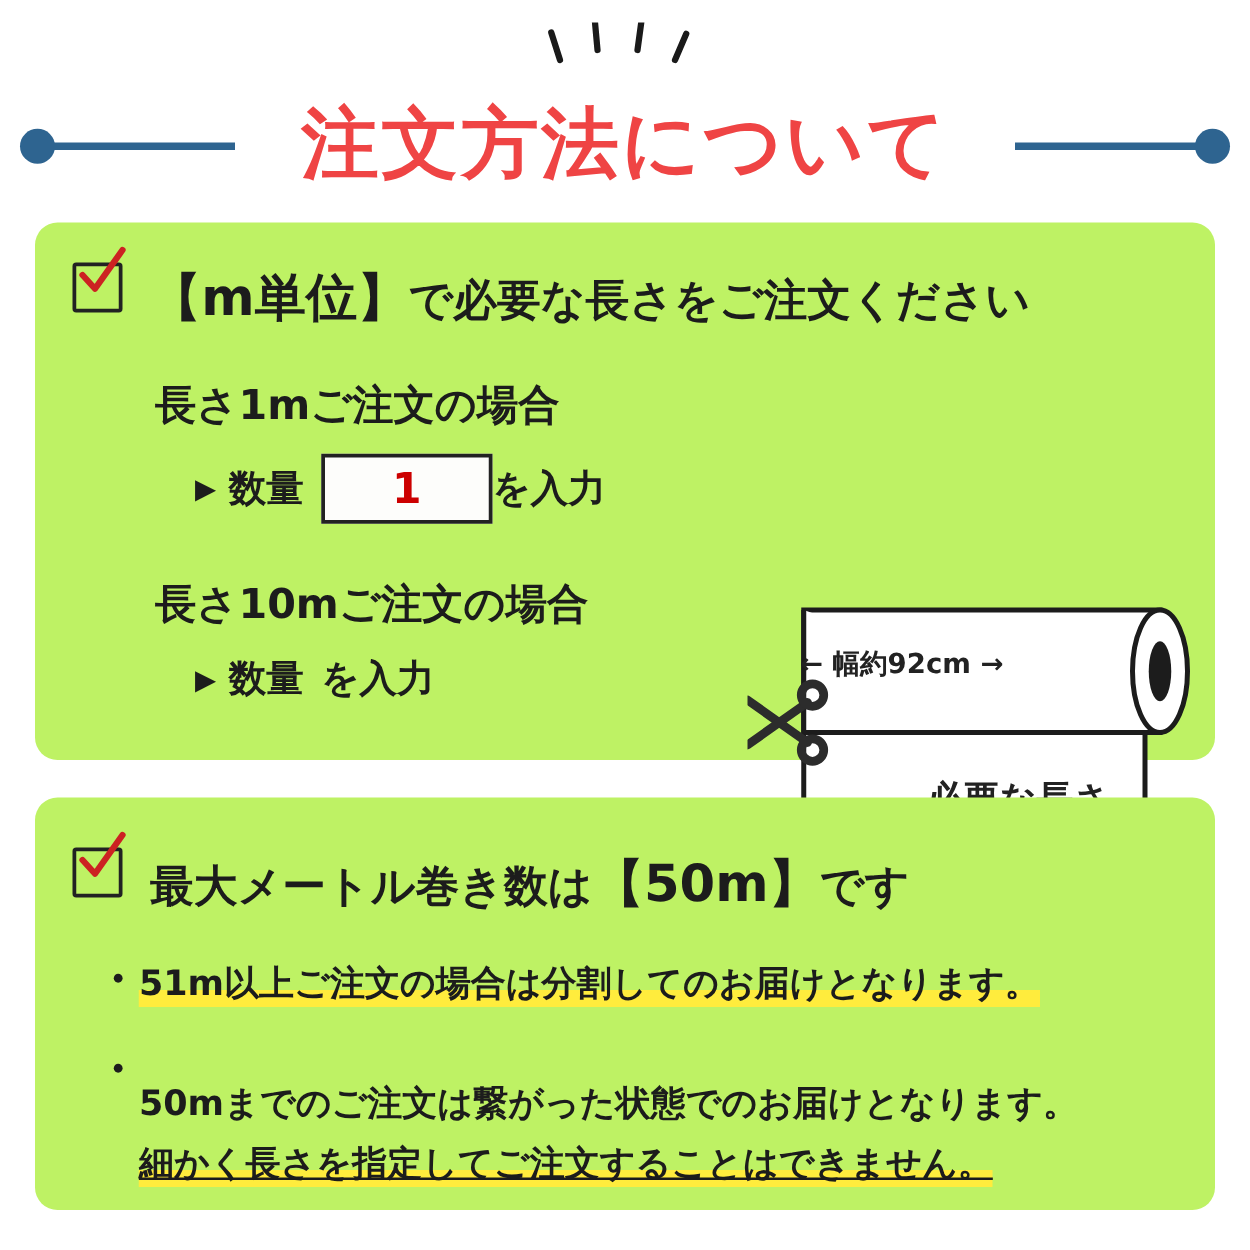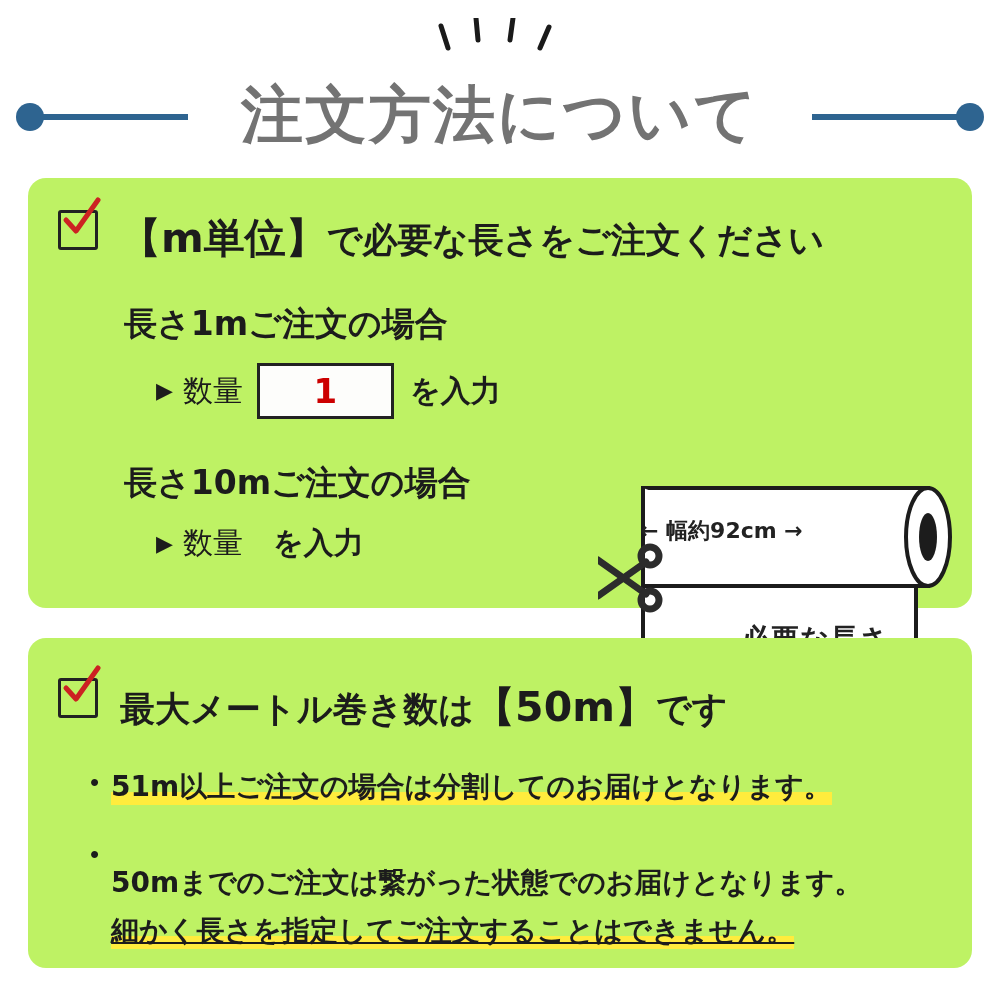--- a/index.html
+++ b/index.html
@@ -25,21 +25,21 @@
   .rule-left { left: 38px; width: 150px; }
   .rule-right { right: 38px; width: 150px; }
   .dot {
     position: absolute; top: 33px; width: 28px; height: 28px;
     border-radius: 50%; background: #2e6490;
   }
   .dot-left { left: 16px; }
   .dot-right { right: 16px; }
   .title {
     font-size: 62px; font-weight: bold; letter-spacing: 2px;
-    color: #737373; z-index: 2;
+    color: #ef4444; z-index: 2;
     font-family: "DejaVu Sans", "Liberation Sans", sans-serif;
   }
   .sparkle { position: absolute; top: 18px; left: 0; width: 1000px; height: 50px; }
 
   
   .panel {
     position: absolute;
     background: #bef264;
     border-radius: 18px;
   }
@@ -67,30 +67,30 @@
   .head-strong { font-size: 41px; font-weight: bold; }
 
   .sub-line {
     position: absolute;
     font-size: 33px; font-weight: bold;
     white-space: nowrap;
     font-family: "DejaVu Sans", "Liberation Sans", sans-serif;
   }
   .qty-row { position: absolute; display: flex; align-items: center; }
   .tri { font-size: 22px; margin-right: 10px; }
-  .qty-label { font-size: 30px; font-weight: normal; margin-right: 14px;
+  .qty-label { font-size: 30px; font-weight: bold; margin-right: 14px;
     font-family: "DejaVu Sans", "Liberation Sans", sans-serif; }
   .qty-box {
     width: 137px; height: 56px;
     background: #fdfdfb; border: 3px solid #222;
     display: flex; align-items: center; justify-content: center;
     font-size: 34px; font-weight: bold; color: #cc0000;
     font-family: "DejaVu Sans", "Liberation Sans", sans-serif;
   }
-  .qty-suffix { font-size: 30px; font-weight: bold; margin-left: 16px;
+  .qty-suffix { font-size: 30px; font-weight: bold; margin-left: 0;
     font-family: Liberation Serif, serif; }
 
   
   .roll-wrap { position: absolute; left: 570px; top: 300px; width: 390px; height: 290px; }
   .width-label {
     position: absolute; top: 38px; left: 42px;
     font-size: 22px; font-weight: bold; color: #222;
     font-family: "DejaVu Sans", "Liberation Sans", sans-serif;
     white-space: nowrap;
   }

